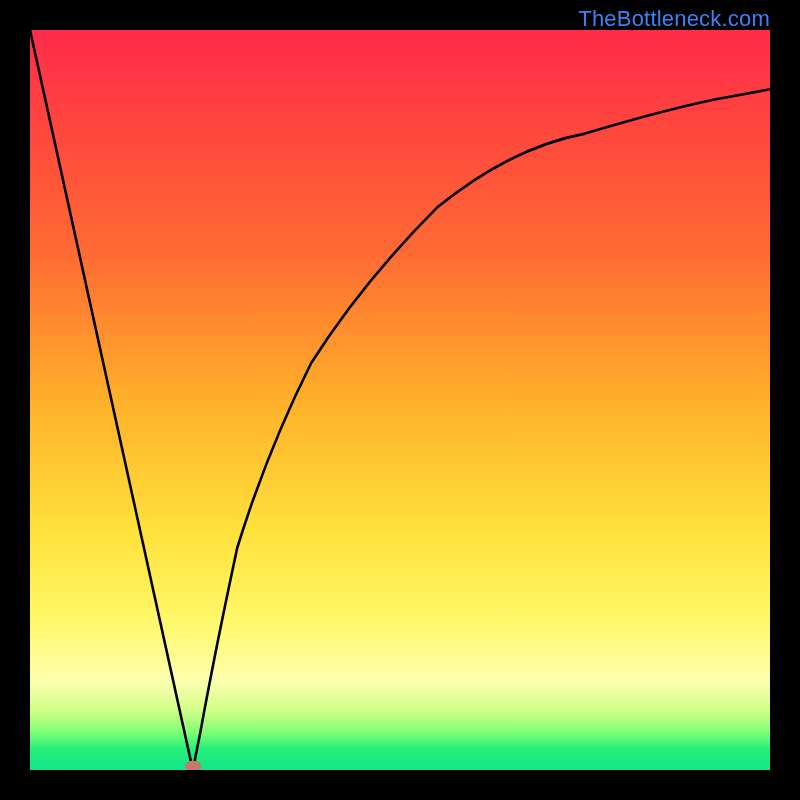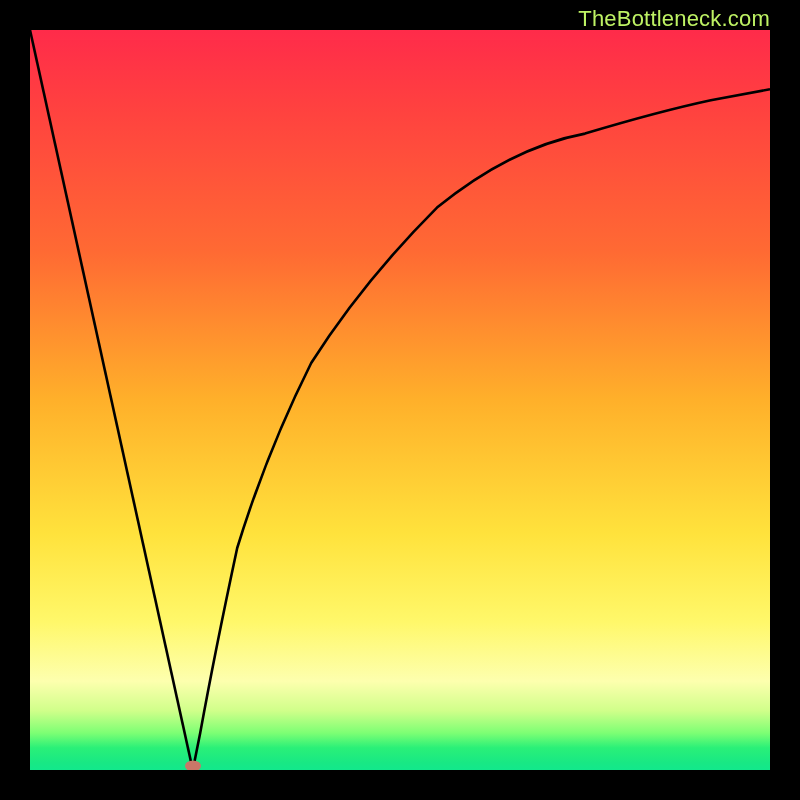--- a/index.html
+++ b/index.html
@@ -54,21 +54,21 @@
     width: 16px;
     height: 11px;
     background: #c97768;
     border-radius: 50%;
     transform: translate(-50%, -50%);
   }
   .attribution {
     position: absolute;
     top: 6px;
     right: 30px;
-    color: #bef264;
+    color: #3b82f6;
     font-size: 22px;
     font-weight: 500;
     letter-spacing: 0.2px;
   }
 </style>
 </head>
 <body>
 
 <div class="frame">
   <div class="attribution">TheBottleneck.com</div>

